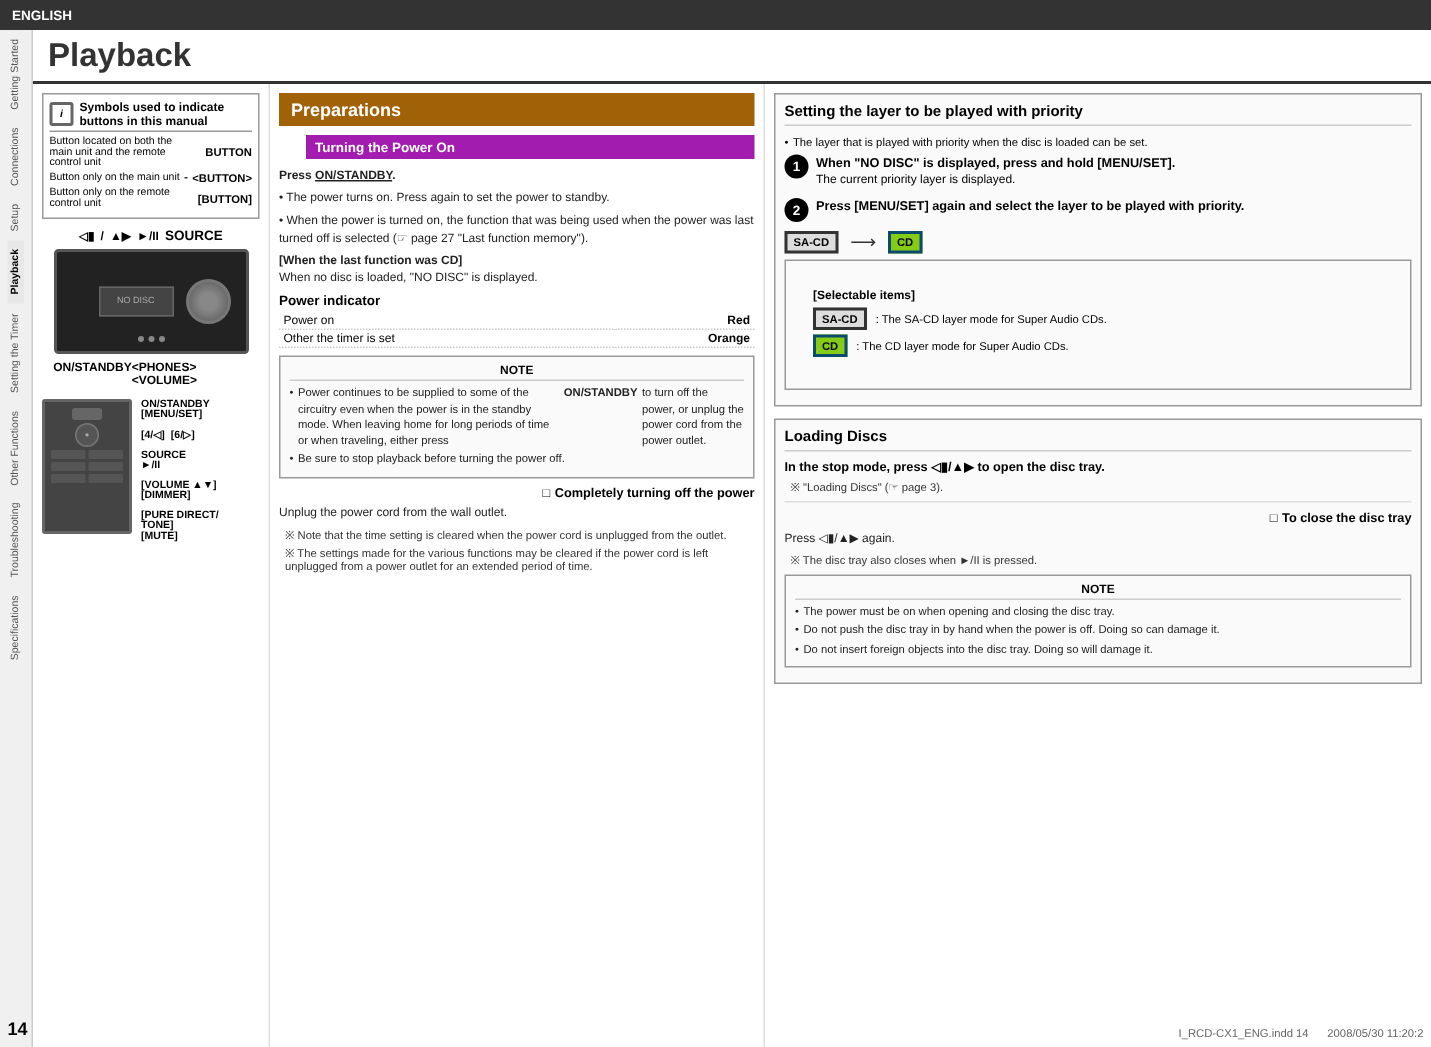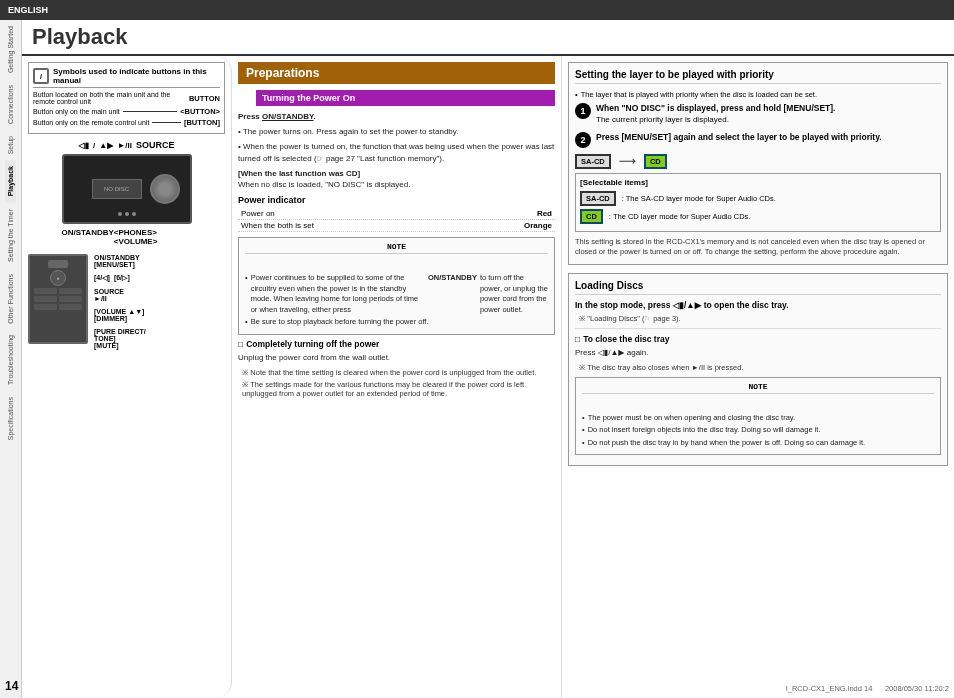--- a/index.html
+++ b/index.html
@@ -81,26 +81,25 @@
     }
 
     
     .content-layout {
       display: flex;
       height: calc(100% - 36px);
     }
 
     
     .left-panel {
-      width: 210px;
+      width: 158px;
       padding: 6px;
       border-right: 1px solid #ddd;
       overflow: hidden;
       flex-shrink: 0;
-      border-radius: 16px;
     }
 
     
     .symbols-box {
       border: 1px solid #999;
       padding: 4px;
       margin-bottom: 6px;
       font-size: 7.5px;
     }
     .symbols-box-title {
@@ -275,23 +274,22 @@
       border: 1px solid #999;
       padding: 4px 6px;
       margin: 4px 0;
       background: #fafafa;
     }
     .note-title {
       font-weight: bold;
       font-size: 8px;
       text-align: center;
       border-bottom: 1px solid #ccc;
-      margin-bottom: 19px;
+      margin-bottom: 3px;
       padding-bottom: 2px;
-      font-family: Liberation Mono, monospace;
     }
     .note-text {
       font-size: 7.5px;
       line-height: 1.4;
       color: #222;
     }
     .bullet-item {
       display: flex;
       gap: 3px;
       font-size: 7.5px;
@@ -301,20 +299,21 @@
     .bullet-item::before {
       content: '•';
       flex-shrink: 0;
     }
     .checkbox-item {
       display: flex;
       gap: 3px;
       font-size: 8.5px;
       font-weight: bold;
       margin-bottom: 3px;
+      justify-content: flex-end;
     }
     .checkbox-item::before {
       content: '□';
     }
 
     .note-star {
       font-size: 7.5px;
       color: #333;
       margin: 2px 0;
       padding-left: 4px;
@@ -365,21 +364,21 @@
       flex: 1;
       font-size: 8px;
       line-height: 1.4;
     }
     .step-content b {
       font-size: 8.5px;
     }
 
     .selectable-box {
       border: 1px solid #999;
-      padding: 4px;
+      padding: 18px;
       margin: 4px 0;
     }
     .selectable-title {
       font-size: 8px;
       font-weight: bold;
       margin-bottom: 4px;
     }
     .selectable-row {
       display: flex;
       align-items: center;
@@ -604,21 +603,21 @@
       </div>
 
       <div class="bold-title">Power indicator</div>
       <table class="power-table">
         <tbody>
         <tr>
           <td>Power on</td>
           <td>Red</td>
         </tr>
         <tr>
-          <td>When the both is set</td>
+          <td>Other the timer is set</td>
           <td>Orange</td>
         </tr>
       </tbody>
         </table>
 
       <div class="note-box">
         <div class="note-title">NOTE</div>
         <div class="note-text">
           <div class="bullet-item">Power continues to be supplied to some of the circuitry even when the power is in the standby mode. When leaving home for long periods of time or when traveling, either press <b>ON/STANDBY</b> to turn off the power, or unplug the power cord from the power outlet.</div>
           <div class="bullet-item">Be sure to stop playback before turning the power off.</div>
@@ -671,43 +670,42 @@
           <div class="selectable-row">
             <span class="selectable-tag sa-cd-tag">SA-CD</span>
             <span class="selectable-desc">: The SA-CD layer mode for Super Audio CDs.</span>
           </div>
           <div class="selectable-row">
             <span class="selectable-tag cd-tag">CD</span>
             <span class="selectable-desc">: The CD layer mode for Super Audio CDs.</span>
           </div>
         </div>
 
-        <div class="info-note">This setting is stored in the RCD-CX1's memory and is not canceled even when the disc tray is opened or closed or the power is turned on or off. To change the setting, perform the above procedure again.</div>
       </div>
 
       <div class="loading-section">
         <div class="loading-section-title">Loading Discs</div>
 
         <div class="in-stop-mode">In the stop mode, press ◁▮/▲▶ to open the disc tray.</div>
         <div class="note-star">※ "Loading Discs" (☞ page 3).</div>
 
         <hr class="divider">
 
         <div class="checkbox-item">
           <span>To close the disc tray</span>
         </div>
         <div class="content-text">Press ◁▮/▲▶ again.</div>
         <div class="note-star">※ The disc tray also closes when ►/II is pressed.</div>
 
         <div class="note-box" style="margin-top:5px;">
           <div class="note-title">NOTE</div>
           <div class="note-text">
             <div class="bullet-item">The power must be on when opening and closing the disc tray.</div>
+            <div class="bullet-item">Do not push the disc tray in by hand when the power is off. Doing so can damage it.</div>
             <div class="bullet-item">Do not insert foreign objects into the disc tray. Doing so will damage it.</div>
-            <div class="bullet-item">Do not push the disc tray in by hand when the power is off. Doing so can damage it.</div>
           </div>
         </div>
       </div>
 
     </div>
   </div>
 </div>
 
 <div class="page-number">14</div>
 <div class="page-date">

